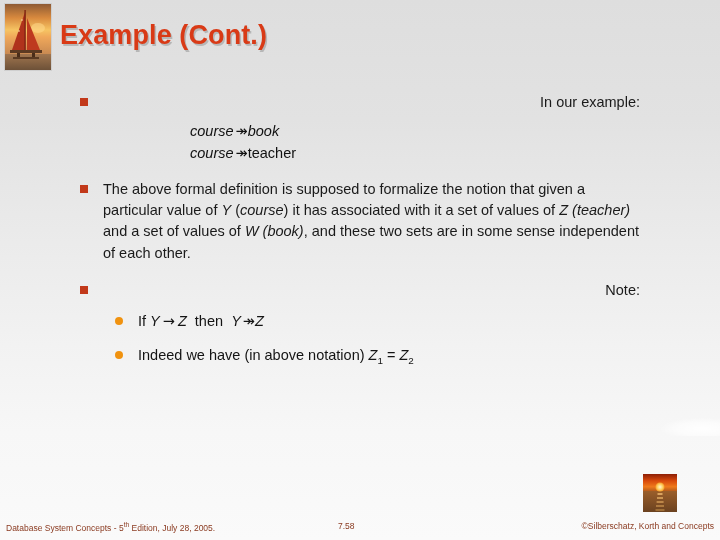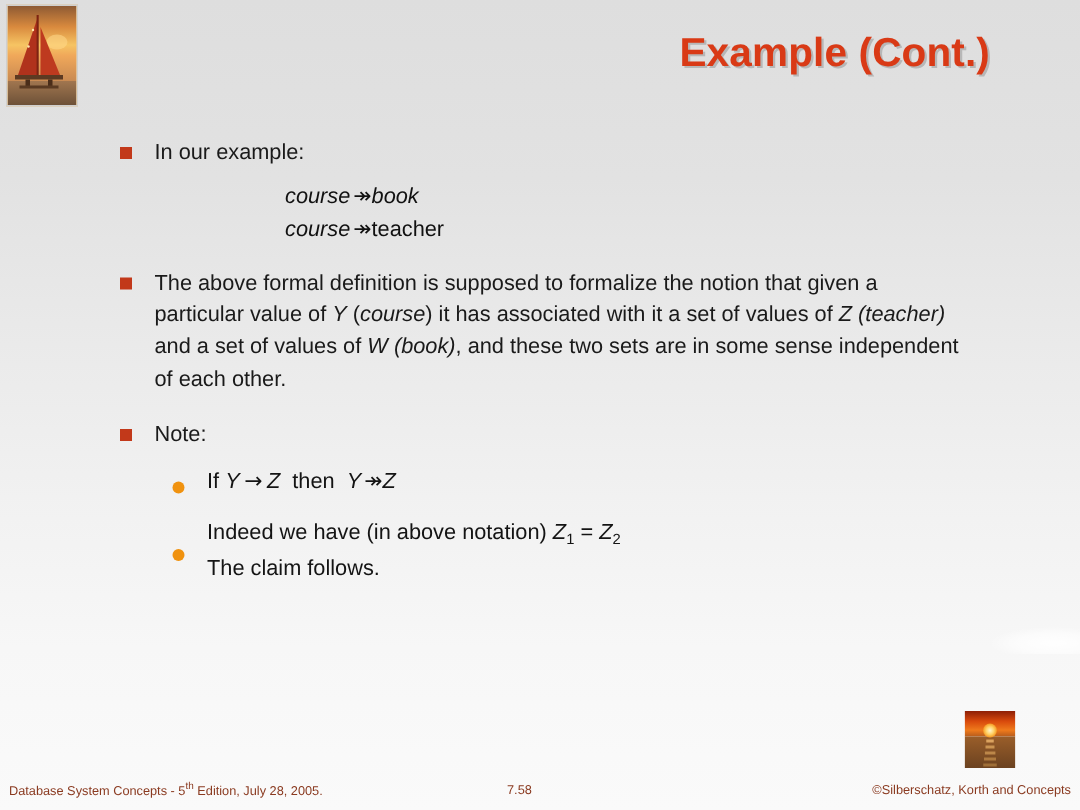--- a/index.html
+++ b/index.html
@@ -44,21 +44,21 @@
     background: #f2c27a;
   }
   .boat-thumb svg { display: block; }
 
   
   .title {
     position: absolute;
     left: 60px;
     top: 20px;
     width: 600px;
-    text-align: right;
+    text-align: left;
     font-size: 27px;
     font-weight: bold;
     color: #d93a16;
     letter-spacing: 0.1px;
     text-shadow: 1.5px 1.5px 0px rgba(150,150,150,0.55);
     white-space: nowrap;
   }
 
   
   .body-area {
@@ -66,21 +66,21 @@
     left: 80px;
     top: 92px;
     width: 560px;
   }
 
   .bullet-row {
     display: flex;
     align-items: flex-start;
     margin-bottom: 16px;
   }
-  .bullet-row.tight { margin-bottom: 8px; }
+  .bullet-row.tight { margin-bottom: 8px; text-align: right; }
 
   .sq-marker {
     flex: 0 0 auto;
     width: 8px;
     height: 8px;
     background: #c2391a;
     margin-top: 6px;
     margin-right: 15px;
   }
 
@@ -111,21 +111,21 @@
     padding: 0 3px;
   }
 
   
   .sub-list {
     margin-left: 35px;
     margin-top: 10px;
   }
   .sub-row {
     display: flex;
-    align-items: center;
+    align-items: flex-start;
     margin-bottom: 13px;
   }
   .dot-marker {
     flex: 0 0 auto;
     width: 8px;
     height: 8px;
     border-radius: 50%;
     background: #f0920f;
     margin-top: 6px;
     margin-right: 15px;
@@ -231,21 +231,21 @@
 
     <div class="sub-list">
 
       <div class="sub-row">
         <span class="dot-marker"></span>
         <span class="sub-text"><span>If</span>&nbsp;<span class="mathvar">Y</span><span class="arrow1">→</span><span class="mathvar">Z</span>&nbsp;&nbsp;<span>then</span>&nbsp;&nbsp;<span class="mathvar">Y</span><span class="arrowmm">↠</span><span class="mathvar">Z</span></span>
       </div>
 
       <div class="sub-row">
         <span class="dot-marker"></span>
-        <span class="sub-text"><span>Indeed we have (in above notation) </span><span class="mathvar">Z</span><sub>1</sub><span> = </span><span class="mathvar">Z</span><sub>2</sub><br><span>The claim follows.</span></span>
+        <span class="sub-text"><span>Indeed we have (in above notation) </span><span class="mathvar">Z</span><sub>1</sub><span> = </span><span class="mathvar">Z</span><sub>2</sub><br></span>
       </div>
 
     </div>
   </div>
 
   <div class="sunset-thumb">
     <svg width="34" height="38" viewBox="0 0 34 38" xmlns="http://www.w3.org/2000/svg" aria-hidden="true">
       <defs>
         <linearGradient id="sk2" x1="0" y1="0" x2="0" y2="1">
           <stop offset="0%" stop-color="#8d1f06"></stop>

